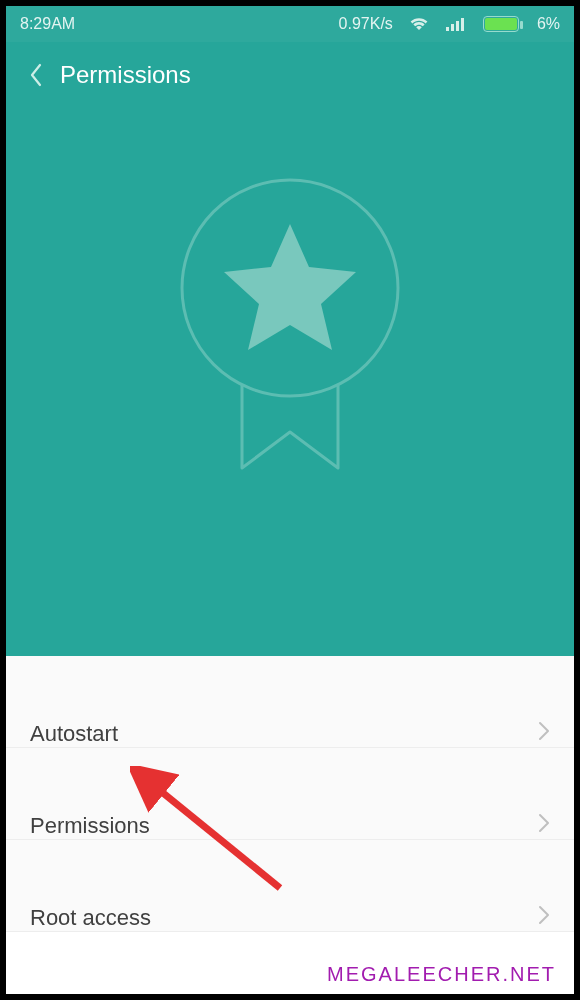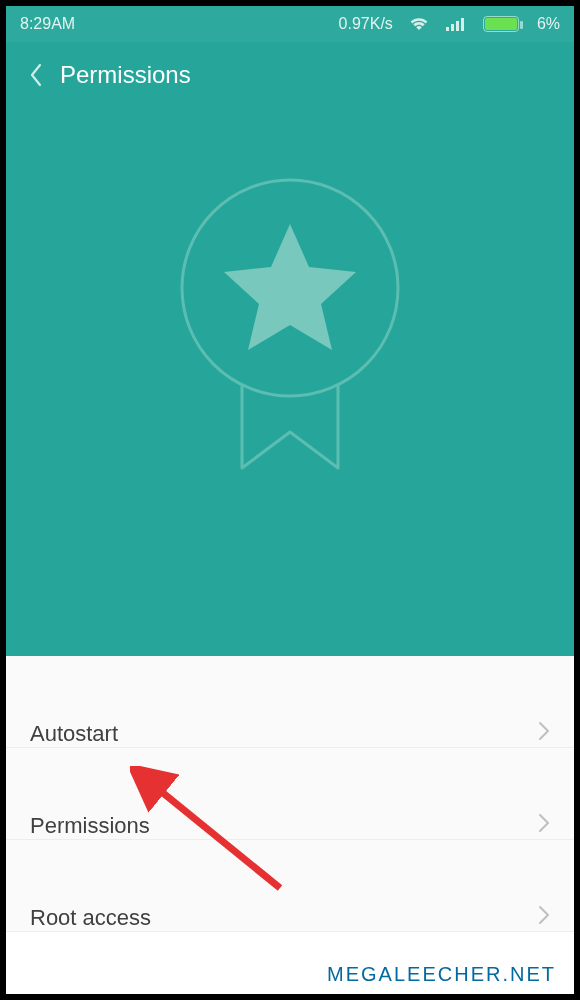--- a/index.html
+++ b/index.html
@@ -87,21 +87,21 @@
   .menu-item .label { flex: 1; }
   .menu-item .chev {
     color: #bfbfbf;
   }
 
   
   .watermark {
     position: absolute;
     right: 18px;
     bottom: 8px;
-    color: #0369a1;
+    color: #a21caf;
     font-size: 20px;
     letter-spacing: 2px;
     font-family: Arial, sans-serif;
   }
 
   
   .annotation-arrow {
     position: absolute;
     left: 124px;
     top: 760px;

